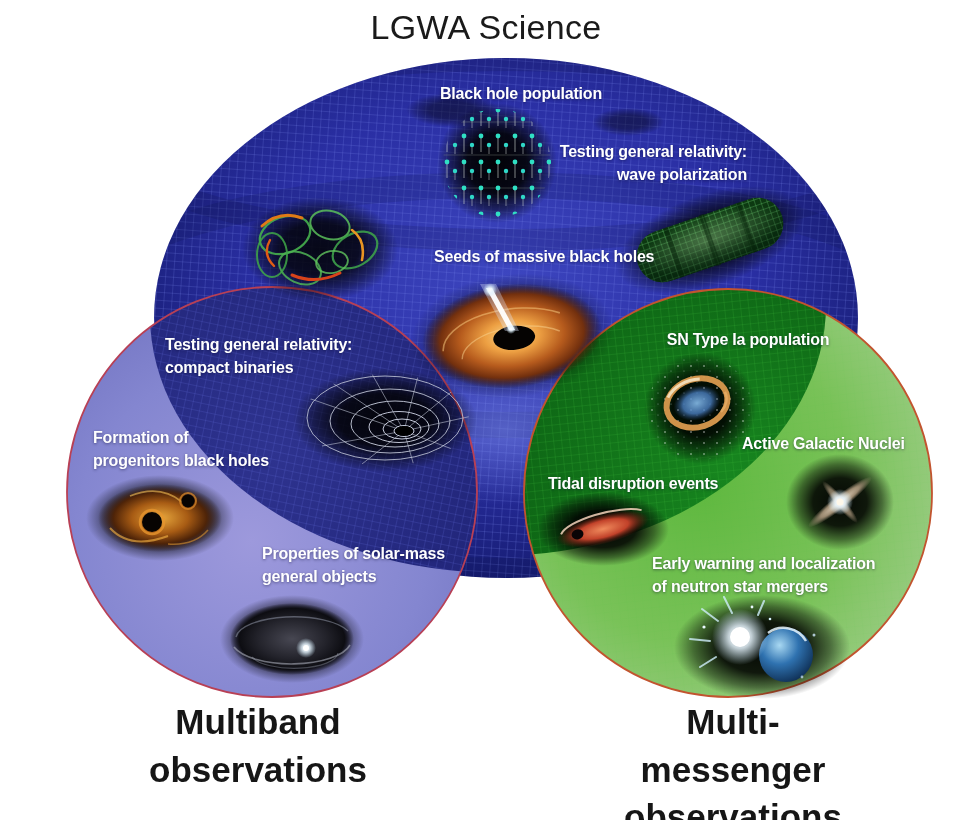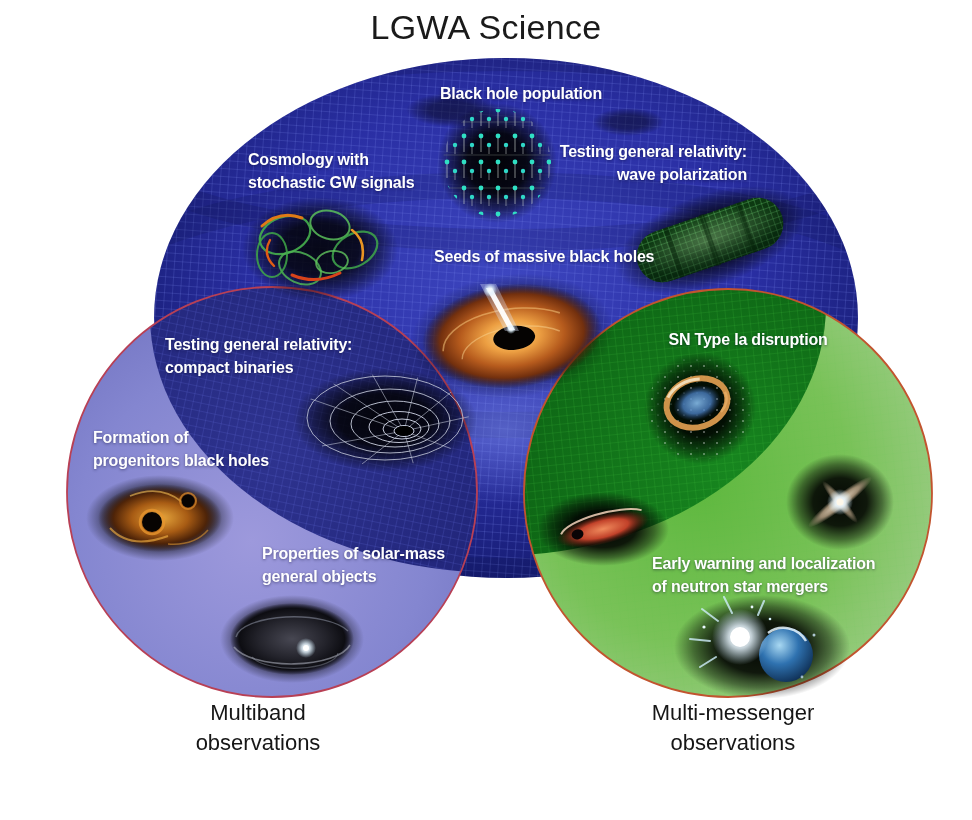--- a/index.html
+++ b/index.html
@@ -13,21 +13,21 @@
     margin:0;font-size:34px;font-weight:400;color:#1a1a1a;letter-spacing:.3px;
   }
   .lbl{
     position:absolute;color:#ffffff;font-size:16px;font-weight:700;
     line-height:1.42;letter-spacing:-0.2px;white-space:pre-line;
     text-shadow:0 1px 3px rgba(0,0,40,.45);
   }
   .lbl.center{transform:translateX(-50%);text-align:center;padding-left:40px;}
   .lbl.right{text-align:right;}
   .setlbl{
-    position:absolute;color:#161616;font-size:22px;font-weight:400;
+    position:absolute;color:#161616;font-size:35px;font-weight:700;
     line-height:1.36;text-align:center;transform:translateX(-50%);
     white-space:pre-line;
   }
 </style>
 </head>
 <body>
 
 <div class="canvas">
 
 <svg class="scene" width="972" height="820" viewBox="0 0 972 820">
@@ -323,34 +323,34 @@
     <circle cx="-10" cy="-40" r="1.4" fill="#eafaff"></circle>
     <circle cx="8" cy="-28" r="1.3" fill="#d8f4ff"></circle>
     <circle cx="52" cy="-12" r="1.5" fill="#cfe8ff" opacity="0.8"></circle>
     <circle cx="40" cy="30" r="1.4" fill="#cfe8ff" opacity="0.7"></circle>
   </g>
 </svg>
 
   <h1 class="title">LGWA Science</h1>
 
   <div class="lbl center" style="left:501px;top:83px;">Black hole population</div>
-  <div class="lbl" style="left:248px;top:149px;">Cosmology with
-stochastic GW signals</div>
   <div class="lbl right" style="left:545px;top:141px;width:202px;">Testing general relativity:
 wave polarization</div>
   <div class="lbl" style="left:388px;top:246px;margin-left:46px;">Seeds of massive black holes</div>
 
   <div class="lbl" style="left:165px;top:334px;">Testing general relativity:
 compact binaries</div>
   <div class="lbl" style="left:93px;top:427px;">Formation of
 progenitors black holes</div>
   <div class="lbl" style="left:262px;top:543px;">Properties of solar-mass
 general objects</div>
 
-  <div class="lbl center" style="left:728px;top:329px;">SN Type Ia disruption</div>
+  <div class="lbl center" style="left:728px;top:329px;">SN Type Ia population</div>
+  <div class="lbl" style="left:742px;top:433px;">Active Galactic Nuclei</div>
+  <div class="lbl" style="left:548px;top:473px;">Tidal disruption events</div>
   <div class="lbl" style="left:652px;top:553px;">Early warning and localization
 of neutron star mergers</div>
 
   <div class="setlbl" style="left:258px;top:698px;">Multiband
 observations</div>
   <div class="setlbl" style="left:733px;top:698px;">Multi-messenger
 observations</div>
 
 </div>
 

